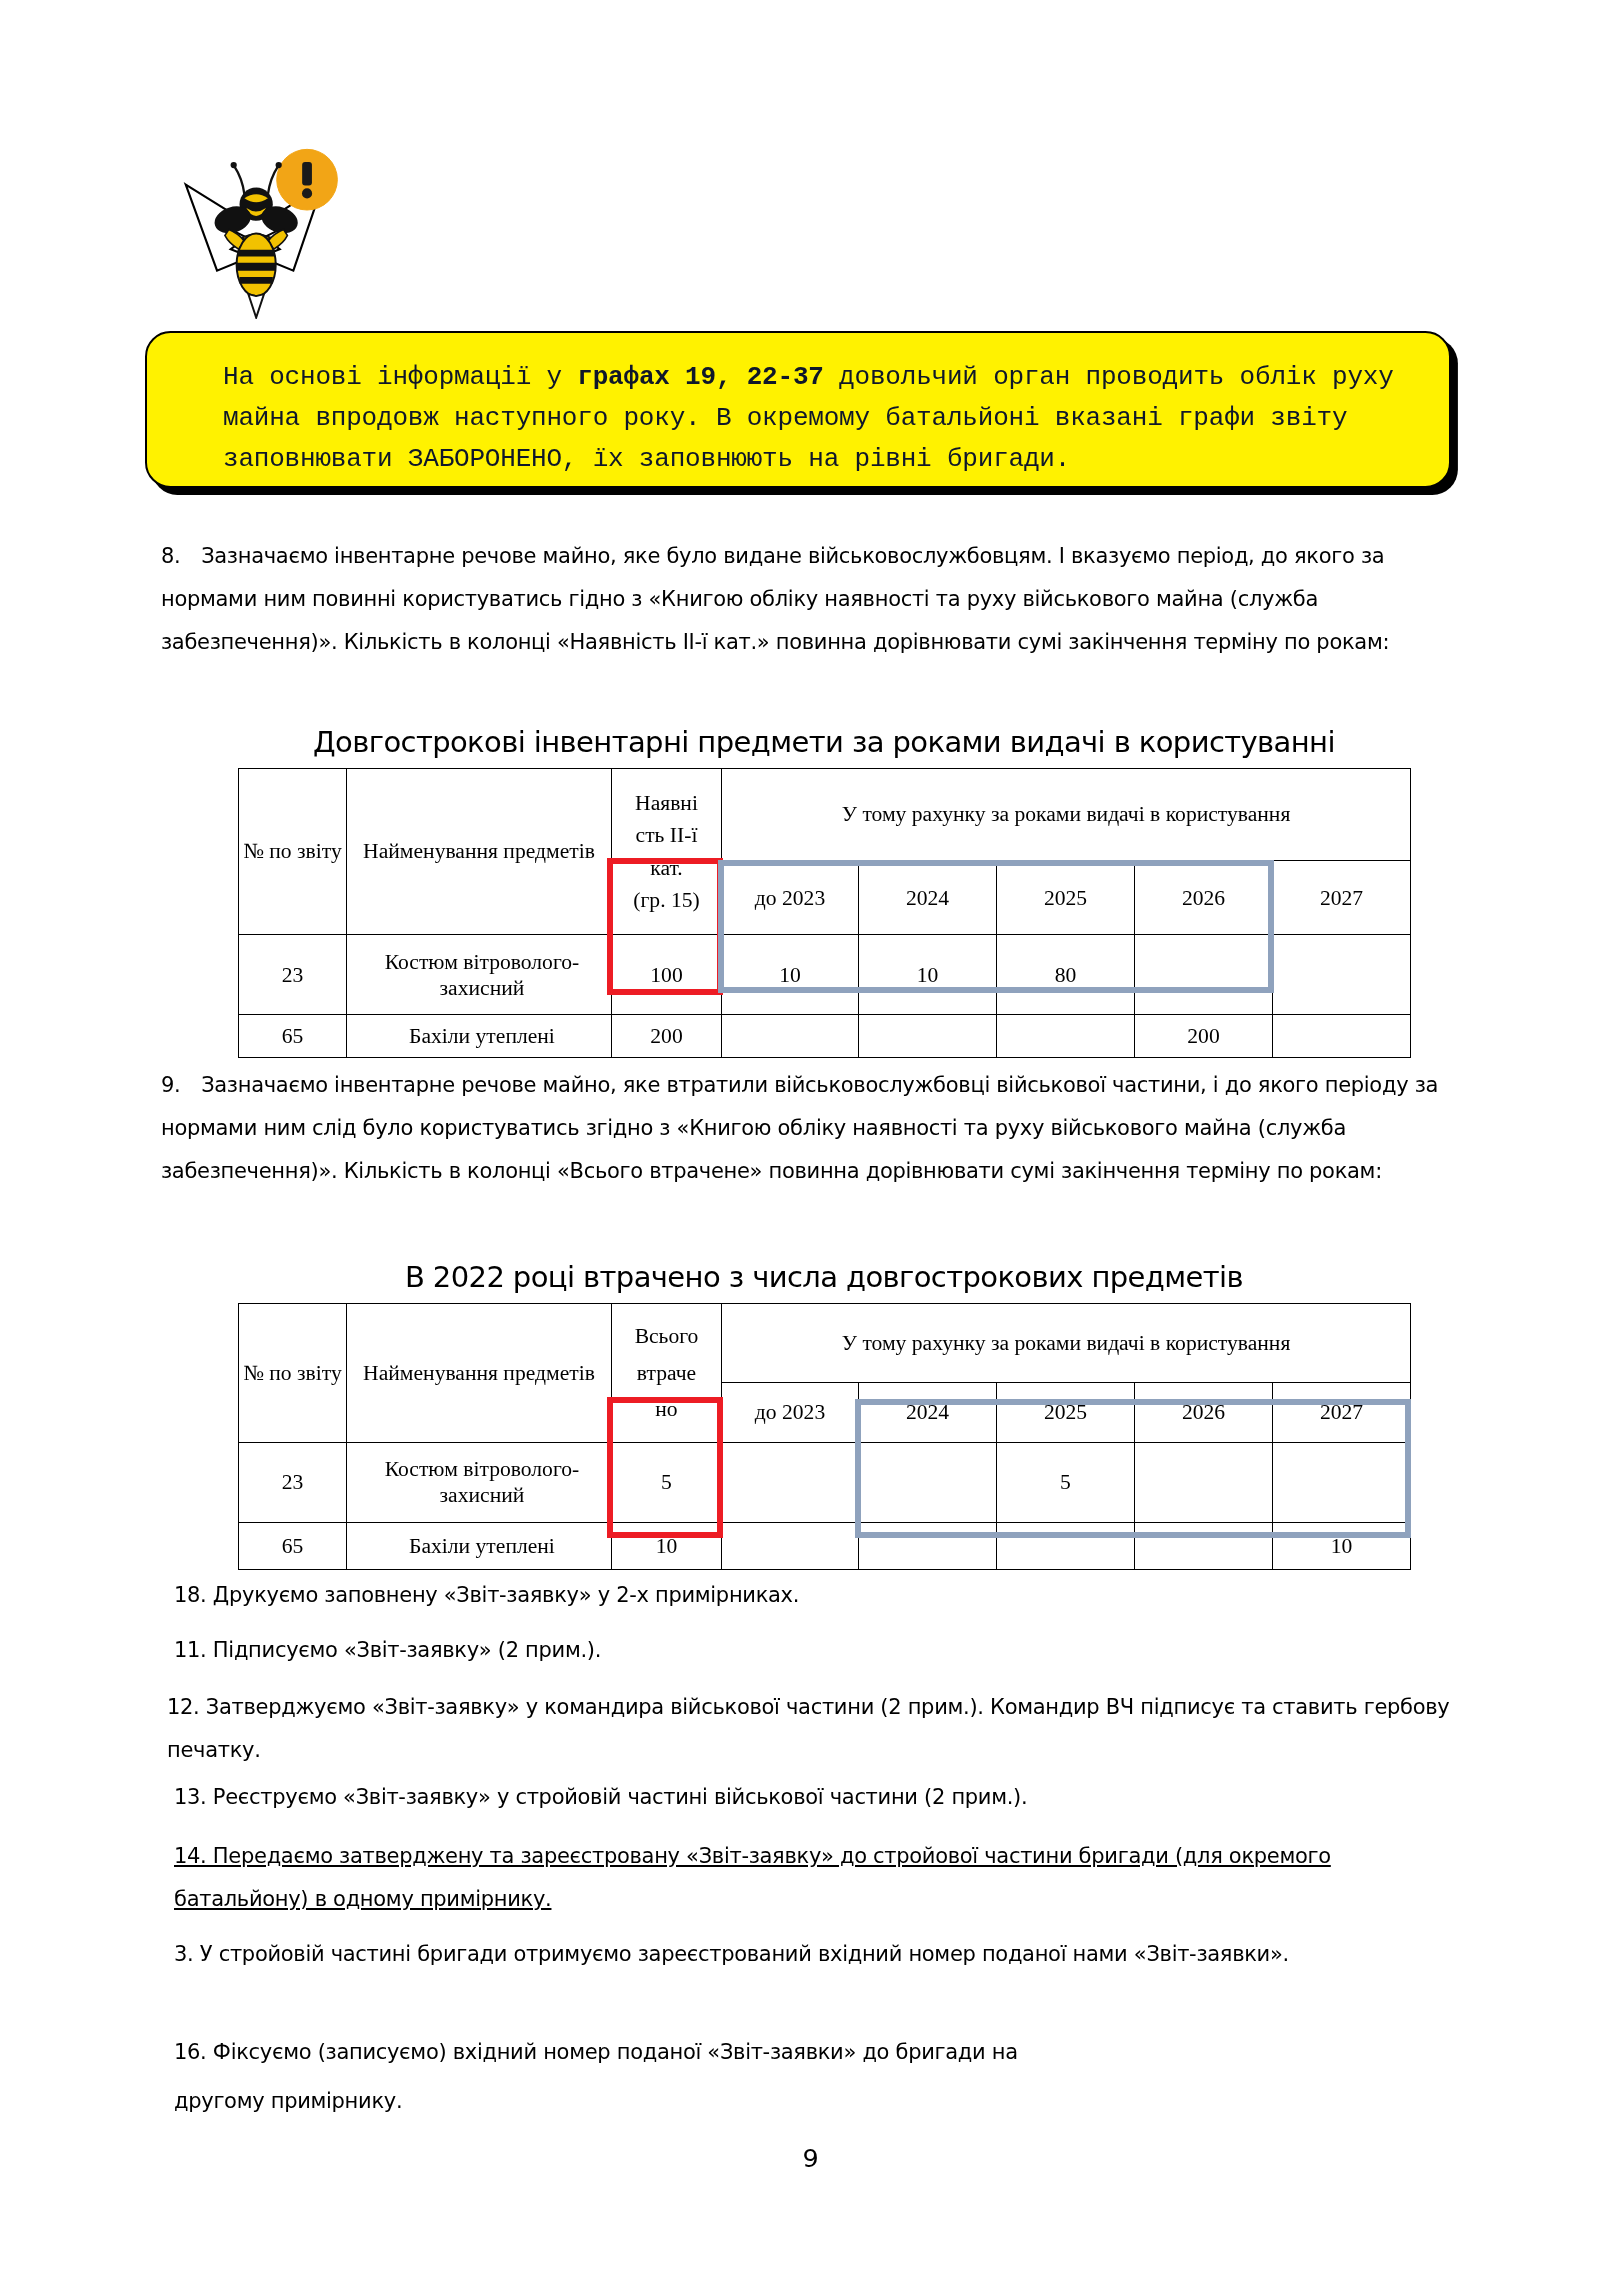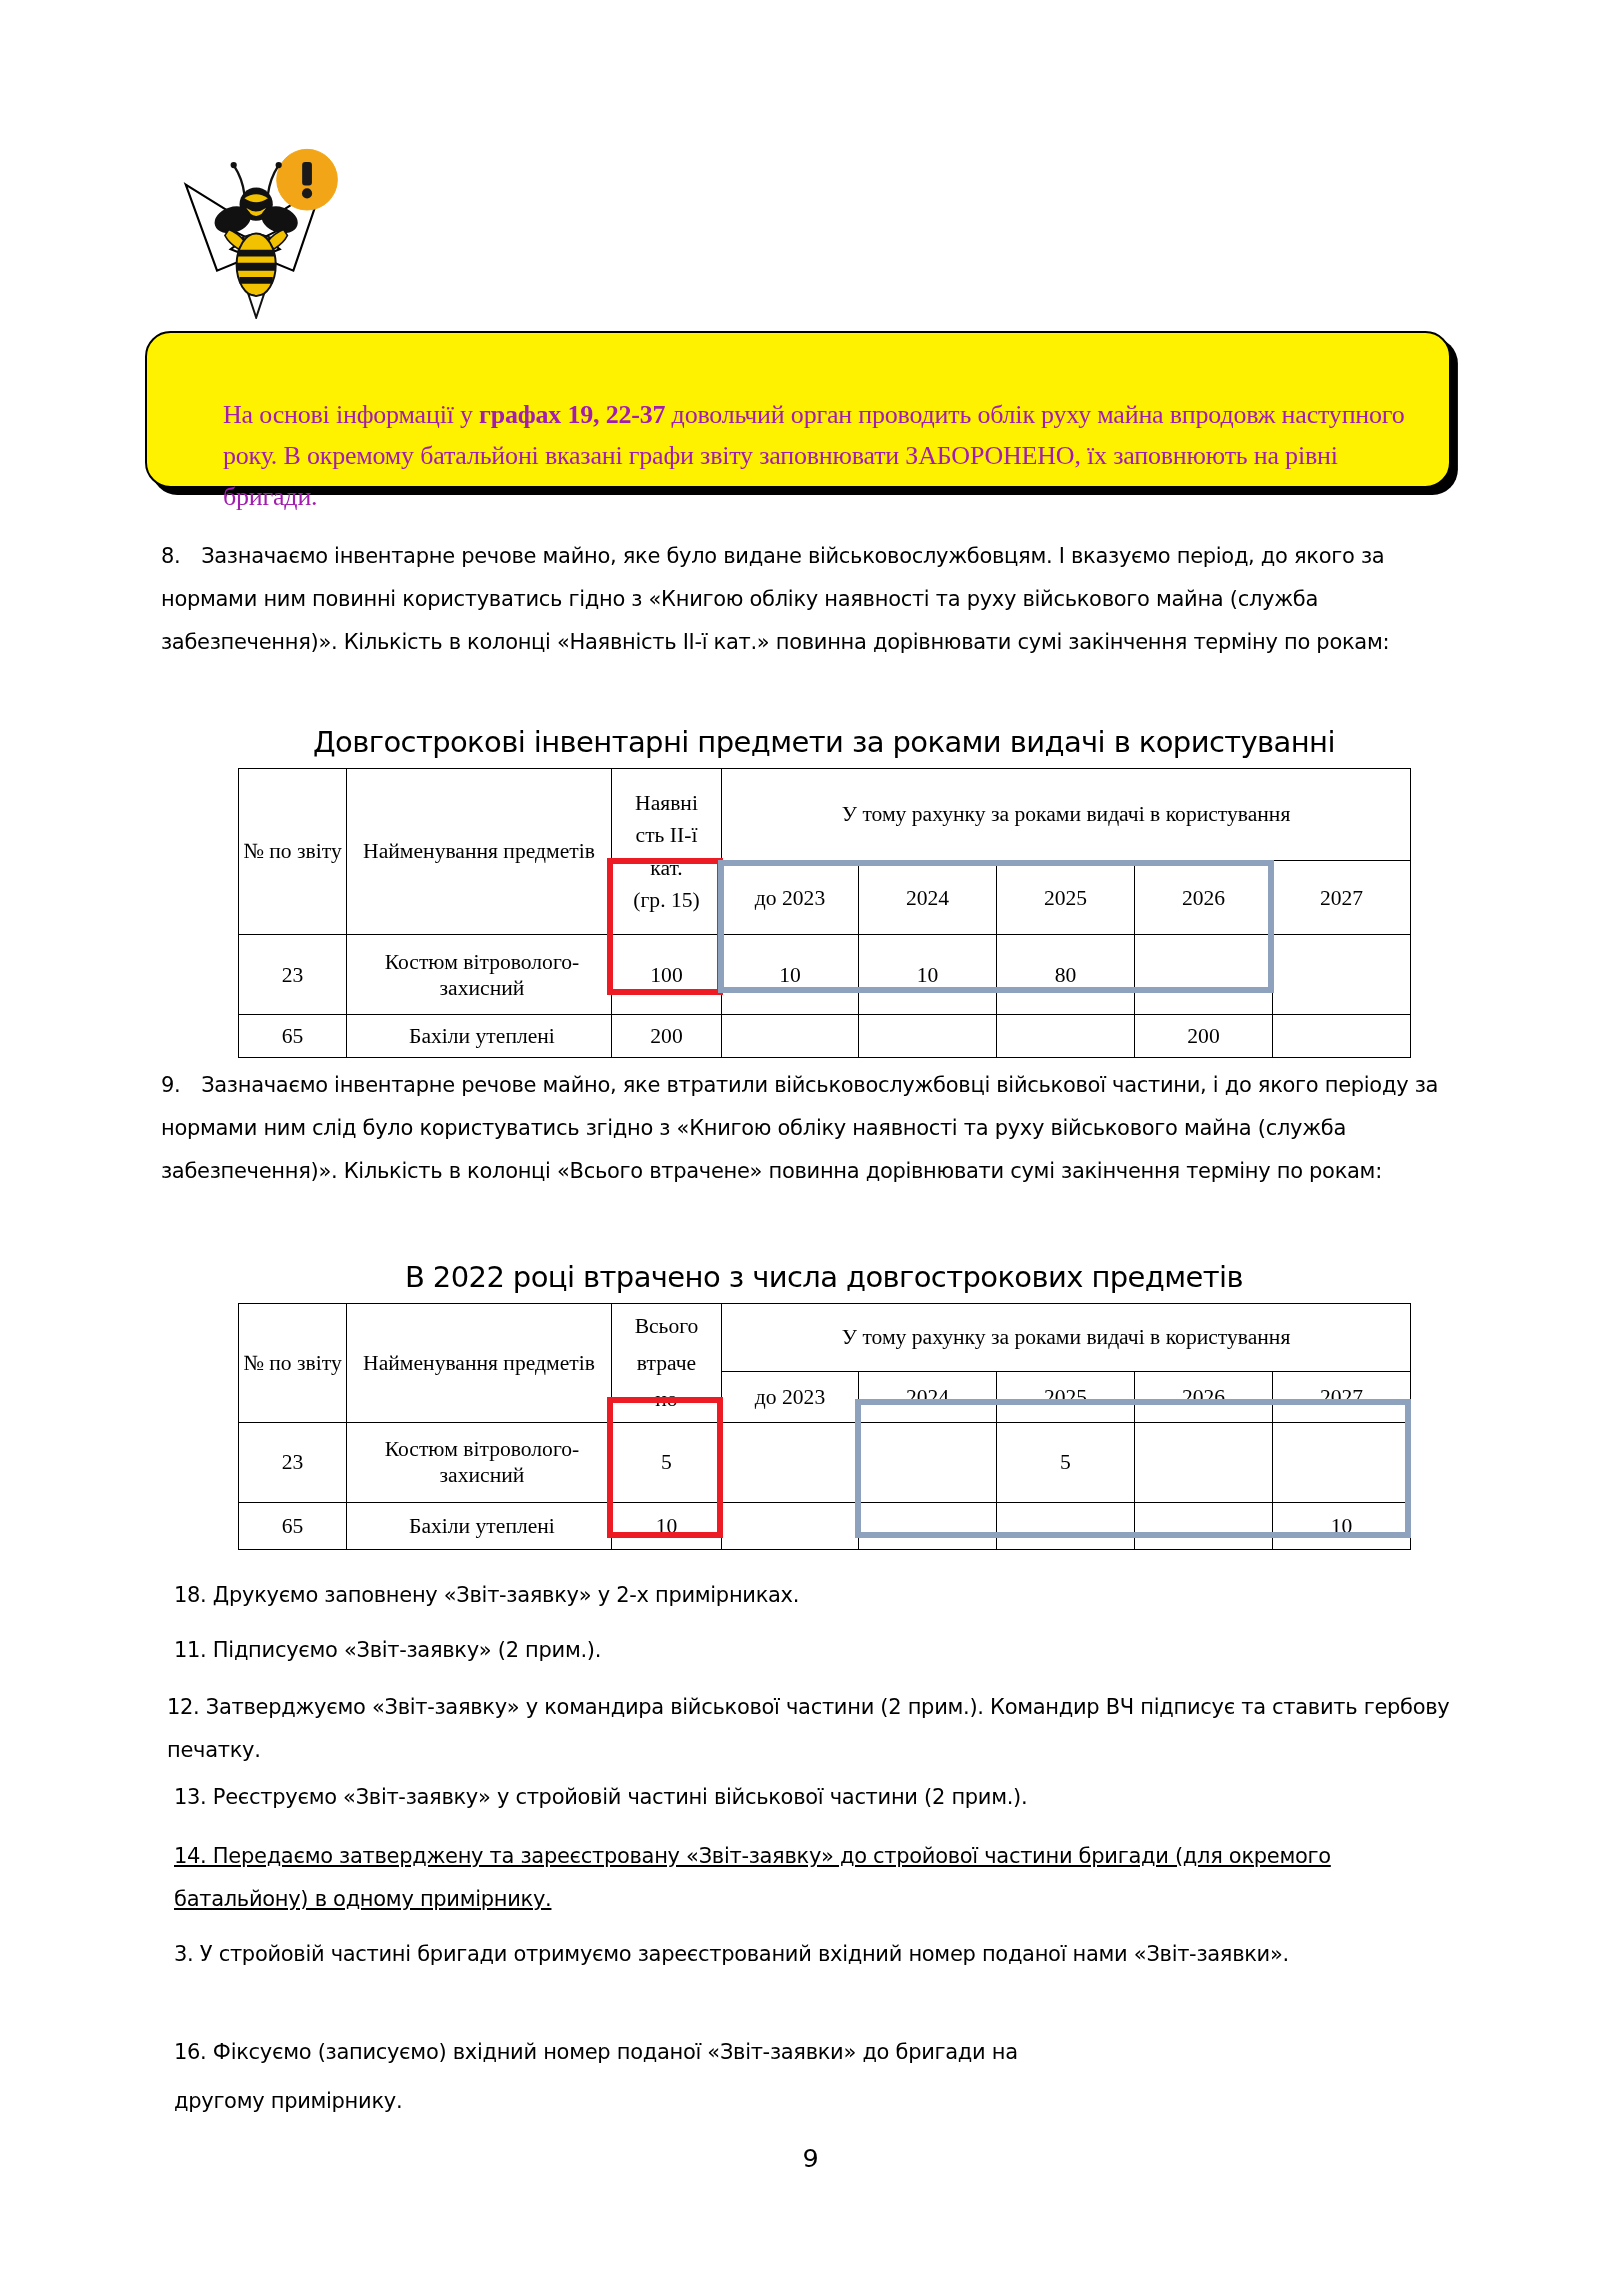--- a/index.html
+++ b/index.html
@@ -45,27 +45,26 @@
     border: 2.9px solid #000000;
     border-radius: 25.5px;
     box-shadow: 6.9px 6.9px 0 0 #000000;
     box-sizing: border-box;
   }
   .callout-text {
     position: absolute;
     left: 76px;
     top: 23.5px;
     right: 33px;
-    font-family: Liberation Serif, serif;
+    font-family: Liberation Mono, monospace;
     font-size: 26px;
     line-height: 41px;
     letter-spacing: -0.2px;
-    color: #a21caf;
+    color: #0f172a;
     font-weight: 400;
-    margin-top: 37px;
   }
   .callout-text b { font-weight: 700; }
 
   
   .para {
     position: absolute;
     font-family: "DejaVu Sans", sans-serif;
     font-size: 21px;
     line-height: 43px;
     letter-spacing: -0.3px;
@@ -263,21 +262,21 @@
           <col style="width:137px">
           <col style="width:138px">
           <col style="width:138px">
           <col style="width:138px">
           <col style="width:138px">
         </colgroup>
         <thead>
           <tr>
             <td rowspan="2" class="th-small">№ по звіту</td>
             <td rowspan="2" class="th-reg" style="line-height:1.5;">Найменування предметів</td>
-            <td rowspan="2" class="th-small" style="padding:4px 2px !important; line-height:1.7;">
+            <td rowspan="2" class="th-small" style="padding:14px 2px !important; line-height:1.7;">
               <span>Всього</span><br>
               <span>втраче</span><br>
               <span>но</span>
             </td>
             <td colspan="5" class="th-span" style="height:65px;">У тому рахунку за роками видачі в користування</td>
           </tr>
           <tr>
             <td class="th-span" style="height:49px;">до 2023</td>
             <td class="th-span">2024</td>
             <td class="th-span">2025</td>

